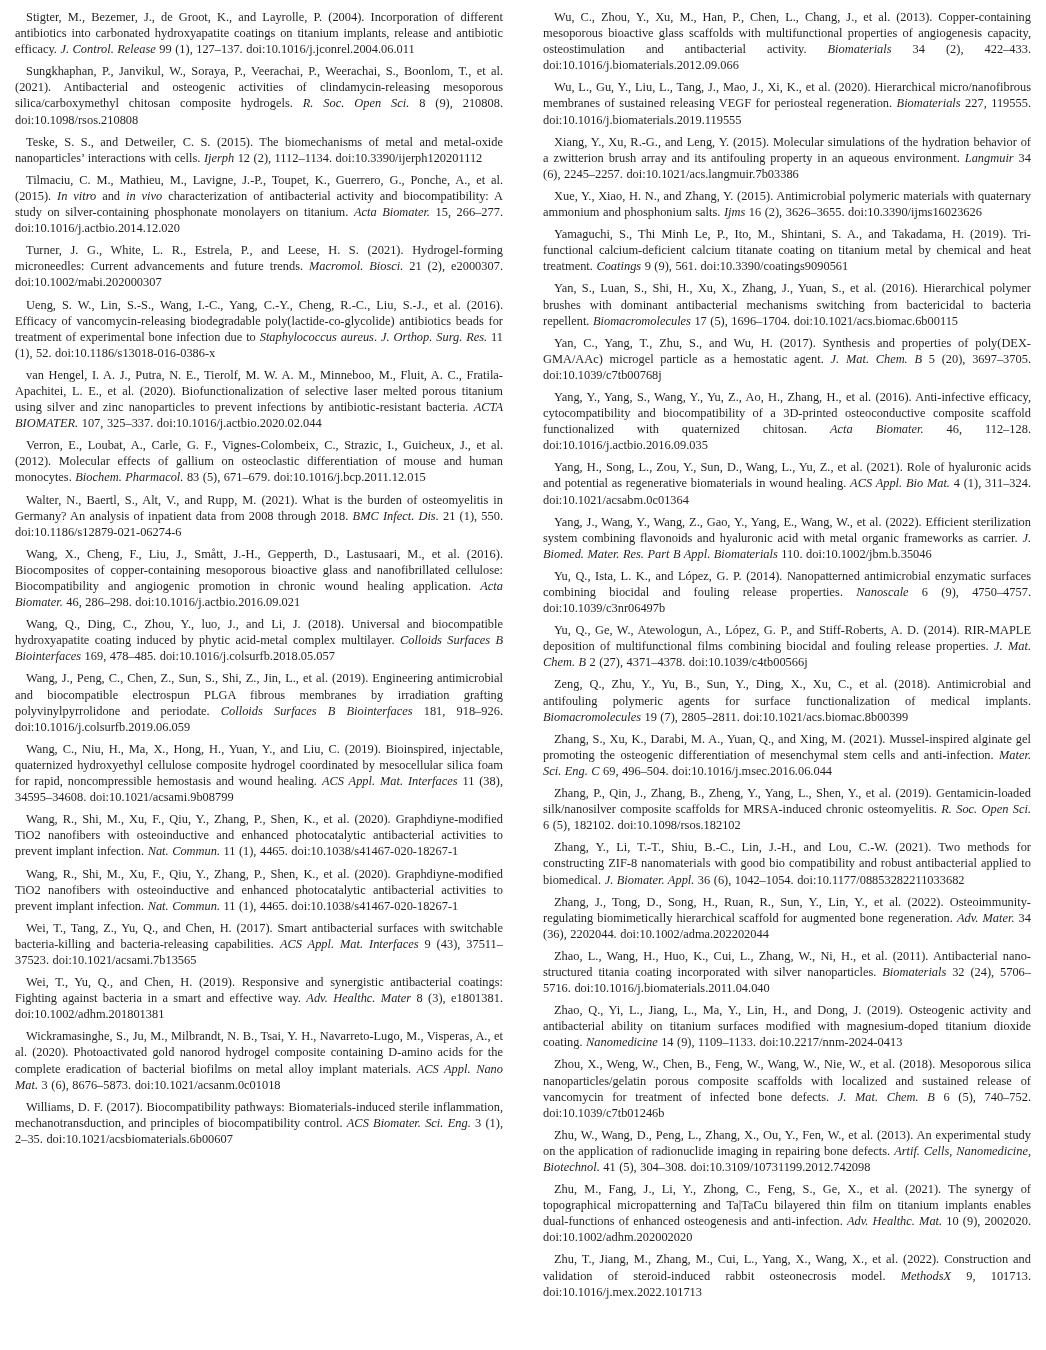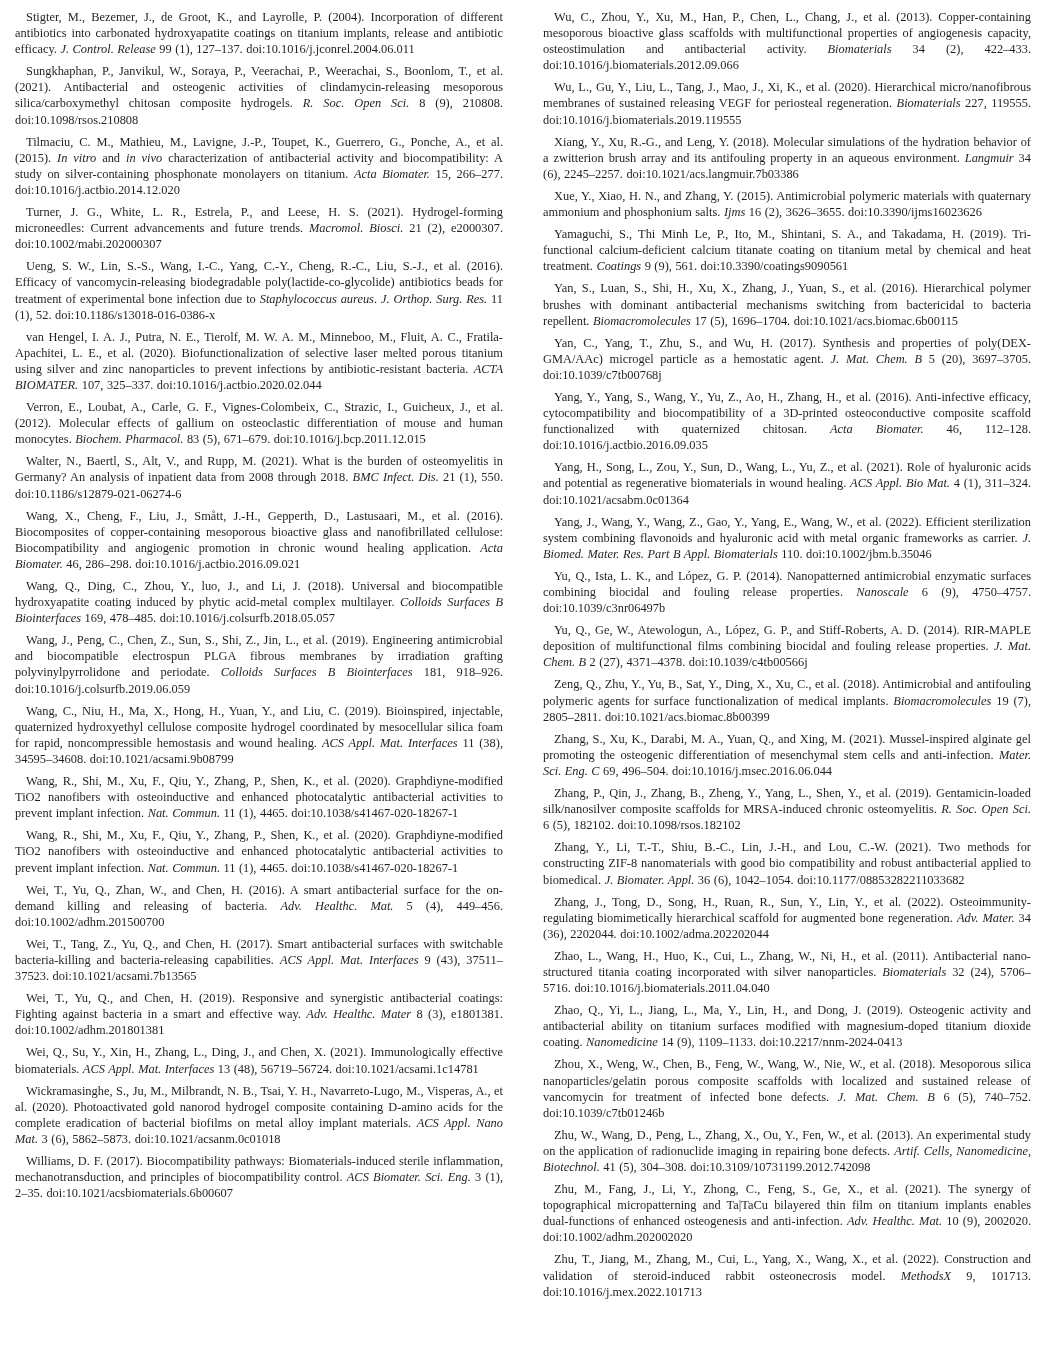--- a/index.html
+++ b/index.html
@@ -34,53 +34,52 @@
     font-style: italic;
   }
 </style>
 </head>
 <body>
 
 <div class="page">
   <div class="col">
       <p class="ref"><span>Stigter, M., Bezemer, J., de Groot, K., and Layrolle, P. (2004). Incorporation of different antibiotics into carbonated hydroxyapatite coatings on titanium implants, release and antibiotic efficacy. </span><em>J. Control. Release</em><span> 99 (1), 127–137. doi:10.1016/j.jconrel.2004.06.011</span></p>
       <p class="ref"><span>Sungkhaphan, P., Janvikul, W., Soraya, P., Veerachai, P., Weerachai, S., Boonlom, T., et al. (2021). Antibacterial and osteogenic activities of clindamycin-releasing mesoporous silica/carboxymethyl chitosan composite hydrogels. </span><em>R. Soc. Open Sci.</em><span> 8 (9), 210808. doi:10.1098/rsos.210808</span></p>
+      <p class="ref"><span>Teske, S. S., and Detweiler, C. S. (2015). The biomechanisms of metal and metal-oxide nanoparticles’ interactions with cells. </span><em>Ijerph</em><span> 12 (2), 1112–1134. doi:10.3390/ijerph120201112</span></p>
       <p class="ref"><span>Tilmaciu, C. M., Mathieu, M., Lavigne, J.-P., Toupet, K., Guerrero, G., Ponche, A., et al. (2015). </span><em>In vitro</em><span> and </span><em>in vivo</em><span> characterization of antibacterial activity and biocompatibility: A study on silver-containing phosphonate monolayers on titanium. </span><em>Acta Biomater.</em><span> 15, 266–277. doi:10.1016/j.actbio.2014.12.020</span></p>
       <p class="ref"><span>Turner, J. G., White, L. R., Estrela, P., and Leese, H. S. (2021). Hydrogel-forming microneedles: Current advancements and future trends. </span><em>Macromol. Biosci.</em><span> 21 (2), e2000307. doi:10.1002/mabi.202000307</span></p>
       <p class="ref"><span>Ueng, S. W., Lin, S.-S., Wang, I.-C., Yang, C.-Y., Cheng, R.-C., Liu, S.-J., et al. (2016). Efficacy of vancomycin-releasing biodegradable poly(lactide-co-glycolide) antibiotics beads for treatment of experimental bone infection due to </span><em>Staphylococcus aureus</em><span>. </span><em>J. Orthop. Surg. Res.</em><span> 11 (1), 52. doi:10.1186/s13018-016-0386-x</span></p>
       <p class="ref"><span>van Hengel, I. A. J., Putra, N. E., Tierolf, M. W. A. M., Minneboo, M., Fluit, A. C., Fratila-Apachitei, L. E., et al. (2020). Biofunctionalization of selective laser melted porous titanium using silver and zinc nanoparticles to prevent infections by antibiotic-resistant bacteria. </span><em>ACTA BIOMATER.</em><span> 107, 325–337. doi:10.1016/j.actbio.2020.02.044</span></p>
       <p class="ref"><span>Verron, E., Loubat, A., Carle, G. F., Vignes-Colombeix, C., Strazic, I., Guicheux, J., et al. (2012). Molecular effects of gallium on osteoclastic differentiation of mouse and human monocytes. </span><em>Biochem. Pharmacol.</em><span> 83 (5), 671–679. doi:10.1016/j.bcp.2011.12.015</span></p>
       <p class="ref"><span>Walter, N., Baertl, S., Alt, V., and Rupp, M. (2021). What is the burden of osteomyelitis in Germany? An analysis of inpatient data from 2008 through 2018. </span><em>BMC Infect. Dis.</em><span> 21 (1), 550. doi:10.1186/s12879-021-06274-6</span></p>
       <p class="ref"><span>Wang, X., Cheng, F., Liu, J., Smått, J.-H., Gepperth, D., Lastusaari, M., et al. (2016). Biocomposites of copper-containing mesoporous bioactive glass and nanofibrillated cellulose: Biocompatibility and angiogenic promotion in chronic wound healing application. </span><em>Acta Biomater.</em><span> 46, 286–298. doi:10.1016/j.actbio.2016.09.021</span></p>
       <p class="ref"><span>Wang, Q., Ding, C., Zhou, Y., luo, J., and Li, J. (2018). Universal and biocompatible hydroxyapatite coating induced by phytic acid-metal complex multilayer. </span><em>Colloids Surfaces B Biointerfaces</em><span> 169, 478–485. doi:10.1016/j.colsurfb.2018.05.057</span></p>
       <p class="ref"><span>Wang, J., Peng, C., Chen, Z., Sun, S., Shi, Z., Jin, L., et al. (2019). Engineering antimicrobial and biocompatible electrospun PLGA fibrous membranes by irradiation grafting polyvinylpyrrolidone and periodate. </span><em>Colloids Surfaces B Biointerfaces</em><span> 181, 918–926. doi:10.1016/j.colsurfb.2019.06.059</span></p>
       <p class="ref"><span>Wang, C., Niu, H., Ma, X., Hong, H., Yuan, Y., and Liu, C. (2019). Bioinspired, injectable, quaternized hydroxyethyl cellulose composite hydrogel coordinated by mesocellular silica foam for rapid, noncompressible hemostasis and wound healing. </span><em>ACS Appl. Mat. Interfaces</em><span> 11 (38), 34595–34608. doi:10.1021/acsami.9b08799</span></p>
       <p class="ref"><span>Wang, R., Shi, M., Xu, F., Qiu, Y., Zhang, P., Shen, K., et al. (2020). Graphdiyne-modified TiO2 nanofibers with osteoinductive and enhanced photocatalytic antibacterial activities to prevent implant infection. </span><em>Nat. Commun.</em><span> 11 (1), 4465. doi:10.1038/s41467-020-18267-1</span></p>
       <p class="ref"><span>Wang, R., Shi, M., Xu, F., Qiu, Y., Zhang, P., Shen, K., et al. (2020). Graphdiyne-modified TiO2 nanofibers with osteoinductive and enhanced photocatalytic antibacterial activities to prevent implant infection. </span><em>Nat. Commun.</em><span> 11 (1), 4465. doi:10.1038/s41467-020-18267-1</span></p>
-      <p class="ref"><span>Wei, T., Yu, Q., Zhan, W., and Chen, H. (2016). A smart antibacterial surface for the on-demand killing and releasing of bacteria. </span><em>Adv. Healthc. Mat.</em><span> 5 (4), 449–456. doi:10.1002/adhm.201500700</span></p>
       <p class="ref"><span>Wei, T., Tang, Z., Yu, Q., and Chen, H. (2017). Smart antibacterial surfaces with switchable bacteria-killing and bacteria-releasing capabilities. </span><em>ACS Appl. Mat. Interfaces</em><span> 9 (43), 37511–37523. doi:10.1021/acsami.7b13565</span></p>
       <p class="ref"><span>Wei, T., Yu, Q., and Chen, H. (2019). Responsive and synergistic antibacterial coatings: Fighting against bacteria in a smart and effective way. </span><em>Adv. Healthc. Mater</em><span> 8 (3), e1801381. doi:10.1002/adhm.201801381</span></p>
-      <p class="ref"><span>Wei, Q., Su, Y., Xin, H., Zhang, L., Ding, J., and Chen, X. (2021). Immunologically effective biomaterials. </span><em>ACS Appl. Mat. Interfaces</em><span> 13 (48), 56719–56724. doi:10.1021/acsami.1c14781</span></p>
-      <p class="ref"><span>Wickramasinghe, S., Ju, M., Milbrandt, N. B., Tsai, Y. H., Navarreto-Lugo, M., Visperas, A., et al. (2020). Photoactivated gold nanorod hydrogel composite containing D-amino acids for the complete eradication of bacterial biofilms on metal alloy implant materials. </span><em>ACS Appl. Nano Mat.</em><span> 3 (6), 5862–5873. doi:10.1021/acsanm.0c01018</span></p>
+      <p class="ref"><span>Wickramasinghe, S., Ju, M., Milbrandt, N. B., Tsai, Y. H., Navarreto-Lugo, M., Visperas, A., et al. (2020). Photoactivated gold nanorod hydrogel composite containing D-amino acids for the complete eradication of bacterial biofilms on metal alloy implant materials. </span><em>ACS Appl. Nano Mat.</em><span> 3 (6), 8676–5873. doi:10.1021/acsanm.0c01018</span></p>
       <p class="ref"><span>Williams, D. F. (2017). Biocompatibility pathways: Biomaterials-induced sterile inflammation, mechanotransduction, and principles of biocompatibility control. </span><em>ACS Biomater. Sci. Eng.</em><span> 3 (1), 2–35. doi:10.1021/acsbiomaterials.6b00607</span></p>
     </div>
   <div class="col">
       <p class="ref"><span>Wu, C., Zhou, Y., Xu, M., Han, P., Chen, L., Chang, J., et al. (2013). Copper-containing mesoporous bioactive glass scaffolds with multifunctional properties of angiogenesis capacity, osteostimulation and antibacterial activity. </span><em>Biomaterials</em><span> 34 (2), 422–433. doi:10.1016/j.biomaterials.2012.09.066</span></p>
       <p class="ref"><span>Wu, L., Gu, Y., Liu, L., Tang, J., Mao, J., Xi, K., et al. (2020). Hierarchical micro/nanofibrous membranes of sustained releasing VEGF for periosteal regeneration. </span><em>Biomaterials</em><span> 227, 119555. doi:10.1016/j.biomaterials.2019.119555</span></p>
-      <p class="ref"><span>Xiang, Y., Xu, R.-G., and Leng, Y. (2018). Molecular simulations of the hydration behavior of a zwitterion brush array and its antifouling property in an aqueous environment. </span><em>Langmuir</em><span> 34 (6), 2245–2257. doi:10.1021/acs.langmuir.7b03386</span></p>
+      <p class="ref"><span>Xiang, Y., Xu, R.-G., and Leng, Y. (2015). Molecular simulations of the hydration behavior of a zwitterion brush array and its antifouling property in an aqueous environment. </span><em>Langmuir</em><span> 34 (6), 2245–2257. doi:10.1021/acs.langmuir.7b03386</span></p>
       <p class="ref"><span>Xue, Y., Xiao, H. N., and Zhang, Y. (2015). Antimicrobial polymeric materials with quaternary ammonium and phosphonium salts. </span><em>Ijms</em><span> 16 (2), 3626–3655. doi:10.3390/ijms16023626</span></p>
       <p class="ref"><span>Yamaguchi, S., Thi Minh Le, P., Ito, M., Shintani, S. A., and Takadama, H. (2019). Tri-functional calcium-deficient calcium titanate coating on titanium metal by chemical and heat treatment. </span><em>Coatings</em><span> 9 (9), 561. doi:10.3390/coatings9090561</span></p>
       <p class="ref"><span>Yan, S., Luan, S., Shi, H., Xu, X., Zhang, J., Yuan, S., et al. (2016). Hierarchical polymer brushes with dominant antibacterial mechanisms switching from bactericidal to bacteria repellent. </span><em>Biomacromolecules</em><span> 17 (5), 1696–1704. doi:10.1021/acs.biomac.6b00115</span></p>
       <p class="ref"><span>Yan, C., Yang, T., Zhu, S., and Wu, H. (2017). Synthesis and properties of poly(DEX-GMA/AAc) microgel particle as a hemostatic agent. </span><em>J. Mat. Chem. B</em><span> 5 (20), 3697–3705. doi:10.1039/c7tb00768j</span></p>
       <p class="ref"><span>Yang, Y., Yang, S., Wang, Y., Yu, Z., Ao, H., Zhang, H., et al. (2016). Anti-infective efficacy, cytocompatibility and biocompatibility of a 3D-printed osteoconductive composite scaffold functionalized with quaternized chitosan. </span><em>Acta Biomater.</em><span> 46, 112–128. doi:10.1016/j.actbio.2016.09.035</span></p>
       <p class="ref"><span>Yang, H., Song, L., Zou, Y., Sun, D., Wang, L., Yu, Z., et al. (2021). Role of hyaluronic acids and potential as regenerative biomaterials in wound healing. </span><em>ACS Appl. Bio Mat.</em><span> 4 (1), 311–324. doi:10.1021/acsabm.0c01364</span></p>
       <p class="ref"><span>Yang, J., Wang, Y., Wang, Z., Gao, Y., Yang, E., Wang, W., et al. (2022). Efficient sterilization system combining flavonoids and hyaluronic acid with metal organic frameworks as carrier. </span><em>J. Biomed. Mater. Res. Part B Appl. Biomaterials</em><span> 110. doi:10.1002/jbm.b.35046</span></p>
       <p class="ref"><span>Yu, Q., Ista, L. K., and López, G. P. (2014). Nanopatterned antimicrobial enzymatic surfaces combining biocidal and fouling release properties. </span><em>Nanoscale</em><span> 6 (9), 4750–4757. doi:10.1039/c3nr06497b</span></p>
       <p class="ref"><span>Yu, Q., Ge, W., Atewologun, A., López, G. P., and Stiff-Roberts, A. D. (2014). RIR-MAPLE deposition of multifunctional films combining biocidal and fouling release properties. </span><em>J. Mat. Chem. B</em><span> 2 (27), 4371–4378. doi:10.1039/c4tb00566j</span></p>
-      <p class="ref"><span>Zeng, Q., Zhu, Y., Yu, B., Sat, Y., Ding, X., Xu, C., et al. (2018). Antimicrobial and antifouling polymeric agents for surface functionalization of medical implants. </span><em>Biomacromolecules</em><span> 19 (7), 2805–2811. doi:10.1021/acs.biomac.8b00399</span></p>
+      <p class="ref"><span>Zeng, Q., Zhu, Y., Yu, B., Sun, Y., Ding, X., Xu, C., et al. (2018). Antimicrobial and antifouling polymeric agents for surface functionalization of medical implants. </span><em>Biomacromolecules</em><span> 19 (7), 2805–2811. doi:10.1021/acs.biomac.8b00399</span></p>
       <p class="ref"><span>Zhang, S., Xu, K., Darabi, M. A., Yuan, Q., and Xing, M. (2021). Mussel-inspired alginate gel promoting the osteogenic differentiation of mesenchymal stem cells and anti-infection. </span><em>Mater. Sci. Eng. C</em><span> 69, 496–504. doi:10.1016/j.msec.2016.06.044</span></p>
       <p class="ref"><span>Zhang, P., Qin, J., Zhang, B., Zheng, Y., Yang, L., Shen, Y., et al. (2019). Gentamicin-loaded silk/nanosilver composite scaffolds for MRSA-induced chronic osteomyelitis. </span><em>R. Soc. Open Sci.</em><span> 6 (5), 182102. doi:10.1098/rsos.182102</span></p>
       <p class="ref"><span>Zhang, Y., Li, T.-T., Shiu, B.-C., Lin, J.-H., and Lou, C.-W. (2021). Two methods for constructing ZIF-8 nanomaterials with good bio compatibility and robust antibacterial applied to biomedical. </span><em>J. Biomater. Appl.</em><span> 36 (6), 1042–1054. doi:10.1177/08853282211033682</span></p>
       <p class="ref"><span>Zhang, J., Tong, D., Song, H., Ruan, R., Sun, Y., Lin, Y., et al. (2022). Osteoimmunity-regulating biomimetically hierarchical scaffold for augmented bone regeneration. </span><em>Adv. Mater.</em><span> 34 (36), 2202044. doi:10.1002/adma.202202044</span></p>
       <p class="ref"><span>Zhao, L., Wang, H., Huo, K., Cui, L., Zhang, W., Ni, H., et al. (2011). Antibacterial nano-structured titania coating incorporated with silver nanoparticles. </span><em>Biomaterials</em><span> 32 (24), 5706–5716. doi:10.1016/j.biomaterials.2011.04.040</span></p>
       <p class="ref"><span>Zhao, Q., Yi, L., Jiang, L., Ma, Y., Lin, H., and Dong, J. (2019). Osteogenic activity and antibacterial ability on titanium surfaces modified with magnesium-doped titanium dioxide coating. </span><em>Nanomedicine</em><span> 14 (9), 1109–1133. doi:10.2217/nnm-2024-0413</span></p>
       <p class="ref"><span>Zhou, X., Weng, W., Chen, B., Feng, W., Wang, W., Nie, W., et al. (2018). Mesoporous silica nanoparticles/gelatin porous composite scaffolds with localized and sustained release of vancomycin for treatment of infected bone defects. </span><em>J. Mat. Chem. B</em><span> 6 (5), 740–752. doi:10.1039/c7tb01246b</span></p>
       <p class="ref"><span>Zhu, W., Wang, D., Peng, L., Zhang, X., Ou, Y., Fen, W., et al. (2013). An experimental study on the application of radionuclide imaging in repairing bone defects. </span><em>Artif. Cells, Nanomedicine, Biotechnol.</em><span> 41 (5), 304–308. doi:10.3109/10731199.2012.742098</span></p>
       <p class="ref"><span>Zhu, M., Fang, J., Li, Y., Zhong, C., Feng, S., Ge, X., et al. (2021). The synergy of topographical micropatterning and Ta|TaCu bilayered thin film on titanium implants enables dual-functions of enhanced osteogenesis and anti-infection. </span><em>Adv. Healthc. Mat.</em><span> 10 (9), 2002020. doi:10.1002/adhm.202002020</span></p>
       <p class="ref"><span>Zhu, T., Jiang, M., Zhang, M., Cui, L., Yang, X., Wang, X., et al. (2022). Construction and validation of steroid-induced rabbit osteonecrosis model. </span><em>MethodsX</em><span> 9, 101713. doi:10.1016/j.mex.2022.101713</span></p>

